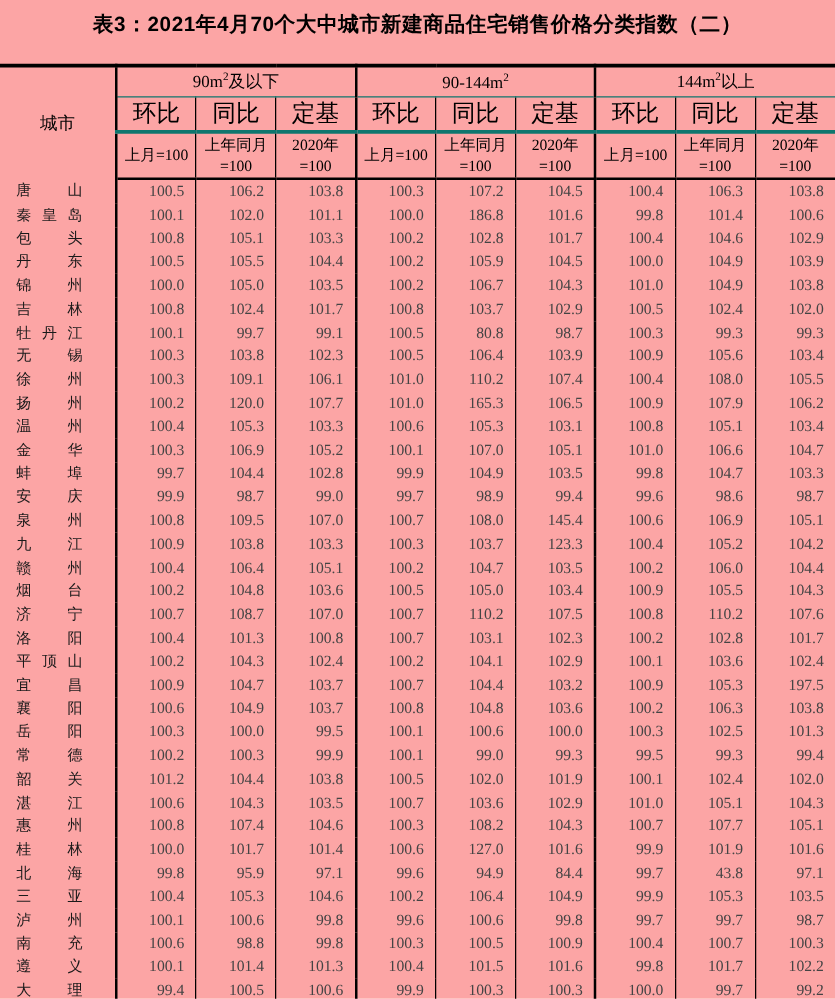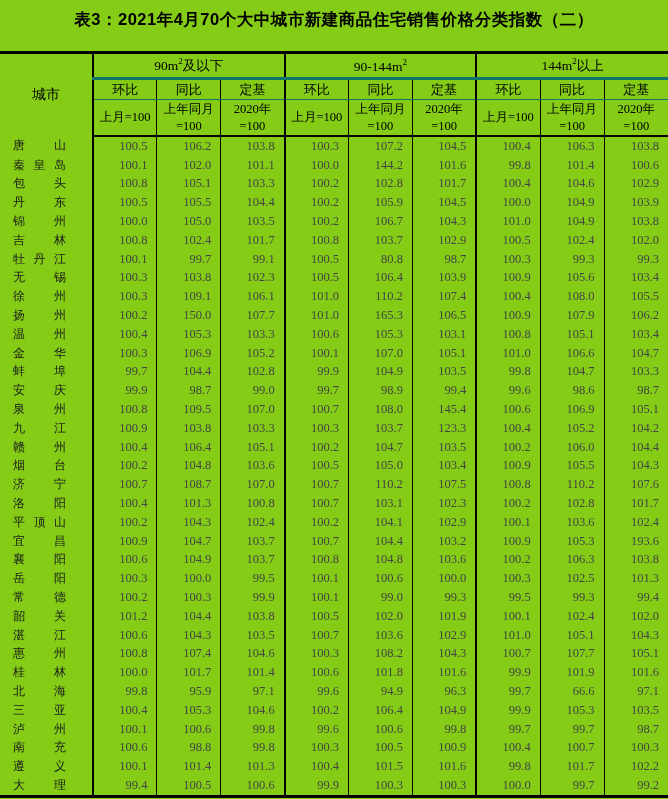--- a/index.html
+++ b/index.html
@@ -1,21 +1,21 @@
 <!DOCTYPE html>
 <html><head>
 <meta charset="utf-8">
 <style>
   html, body { margin: 0; padding: 0; }
   body {
     width: 668px; height: 799px; background: #ffffff;
     font-family: "Liberation Serif", "DejaVu Serif", serif;
     overflow: hidden;
   }
-  .page { position: relative; width: 668px; height: 799px; background: #84cc16; }
+  .page { position: relative; width: 668px; height: 799px; background: #fca5a5; }
 
   .title {
     padding-top: 9px;
     height: 23px;
     text-align: center;
     font-family: "Liberation Sans", "DejaVu Sans", sans-serif;
     font-size: 16.5px;
     font-weight: bold;
     color: #000;
     letter-spacing: 0.5px;
@@ -39,30 +39,30 @@
     text-align: center;
     vertical-align: middle;
   }
   th.city-h {
     font-size: 14px;
     border-right: 2px solid #000;
   }
   th.grp {
     font-size: 13.5px;
     height: 23px;
-    border-bottom: 3px solid #0f766e;
+    border-bottom: 1px solid #0f766e;
     border-right: 2px solid #000;
   }
   th.grp.last { border-right: none; margin-left: 40px; }
   th.grp sup { font-size: 9px; }
 
   th.sub {
-    font-size: 13px;
+    font-size: 19px;
     height: 19px;
-    border-bottom: 1px solid #0f766e;
+    border-bottom: 3px solid #0f766e;
     border-right: 1px solid #000;
   }
   th.base {
     font-size: 12.5px;
     height: 35px;
     line-height: 1.3;
     white-space: pre-line;
     border-bottom: 2px solid #000;
     border-right: 1px solid #000;
   }
@@ -157,21 +157,21 @@
     <td class="num">100.4</td>
     <td class="num">106.3</td>
     <td class="num last">103.8</td>
   </tr>
         <tr>
     <td class="city">秦皇岛</td>
     <td class="num">100.1</td>
     <td class="num">102.0</td>
     <td class="num grp-end">101.1</td>
     <td class="num">100.0</td>
-    <td class="num">144.2</td>
+    <td class="num">186.8</td>
     <td class="num grp-end">101.6</td>
     <td class="num">99.8</td>
     <td class="num">101.4</td>
     <td class="num last">100.6</td>
   </tr>
         <tr>
     <td class="city">包头</td>
     <td class="num">100.8</td>
     <td class="num">105.1</td>
     <td class="num grp-end">103.3</td>
@@ -250,21 +250,21 @@
     <td class="num">101.0</td>
     <td class="num">110.2</td>
     <td class="num grp-end">107.4</td>
     <td class="num">100.4</td>
     <td class="num">108.0</td>
     <td class="num last">105.5</td>
   </tr>
         <tr>
     <td class="city">扬州</td>
     <td class="num">100.2</td>
-    <td class="num">150.0</td>
+    <td class="num">120.0</td>
     <td class="num grp-end">107.7</td>
     <td class="num">101.0</td>
     <td class="num">165.3</td>
     <td class="num grp-end">106.5</td>
     <td class="num">100.9</td>
     <td class="num">107.9</td>
     <td class="num last">106.2</td>
   </tr>
         <tr>
     <td class="city">温州</td>
@@ -401,21 +401,21 @@
         <tr>
     <td class="city">宜昌</td>
     <td class="num">100.9</td>
     <td class="num">104.7</td>
     <td class="num grp-end">103.7</td>
     <td class="num">100.7</td>
     <td class="num">104.4</td>
     <td class="num grp-end">103.2</td>
     <td class="num">100.9</td>
     <td class="num">105.3</td>
-    <td class="num last">193.6</td>
+    <td class="num last">197.5</td>
   </tr>
         <tr>
     <td class="city">襄阳</td>
     <td class="num">100.6</td>
     <td class="num">104.9</td>
     <td class="num grp-end">103.7</td>
     <td class="num">100.8</td>
     <td class="num">104.8</td>
     <td class="num grp-end">103.6</td>
     <td class="num">100.2</td>
@@ -481,36 +481,36 @@
     <td class="num">100.7</td>
     <td class="num">107.7</td>
     <td class="num last">105.1</td>
   </tr>
         <tr>
     <td class="city">桂林</td>
     <td class="num">100.0</td>
     <td class="num">101.7</td>
     <td class="num grp-end">101.4</td>
     <td class="num">100.6</td>
-    <td class="num">101.8</td>
+    <td class="num">127.0</td>
     <td class="num grp-end">101.6</td>
     <td class="num">99.9</td>
     <td class="num">101.9</td>
     <td class="num last">101.6</td>
   </tr>
         <tr>
     <td class="city">北海</td>
     <td class="num">99.8</td>
     <td class="num">95.9</td>
     <td class="num grp-end">97.1</td>
     <td class="num">99.6</td>
     <td class="num">94.9</td>
-    <td class="num grp-end">96.3</td>
-    <td class="num">99.7</td>
-    <td class="num">66.6</td>
+    <td class="num grp-end">84.4</td>
+    <td class="num">99.7</td>
+    <td class="num">43.8</td>
     <td class="num last">97.1</td>
   </tr>
         <tr>
     <td class="city">三亚</td>
     <td class="num">100.4</td>
     <td class="num">105.3</td>
     <td class="num grp-end">104.6</td>
     <td class="num">100.2</td>
     <td class="num">106.4</td>
     <td class="num grp-end">104.9</td>

